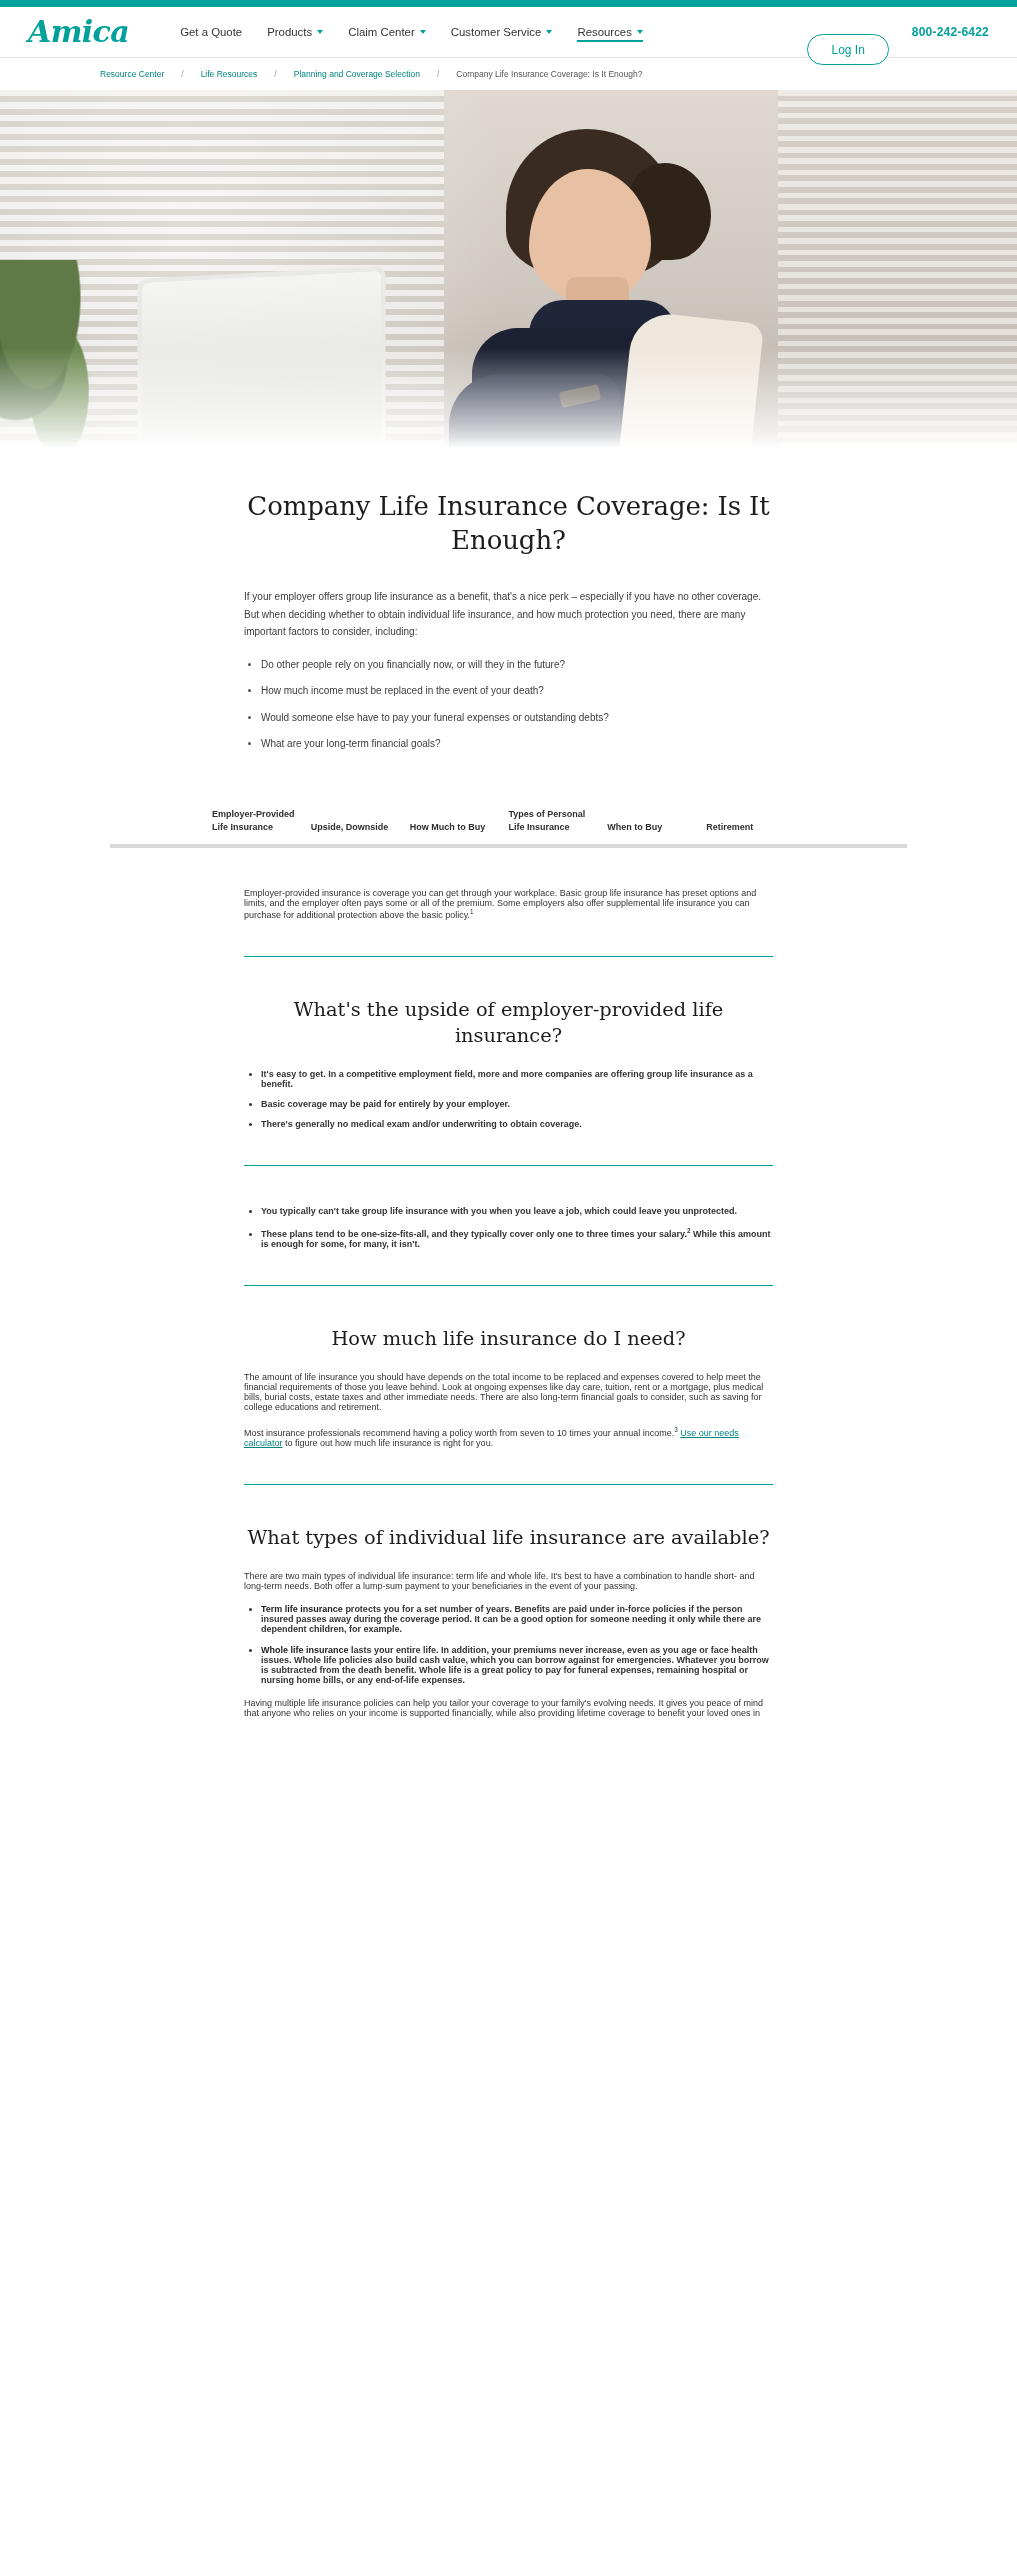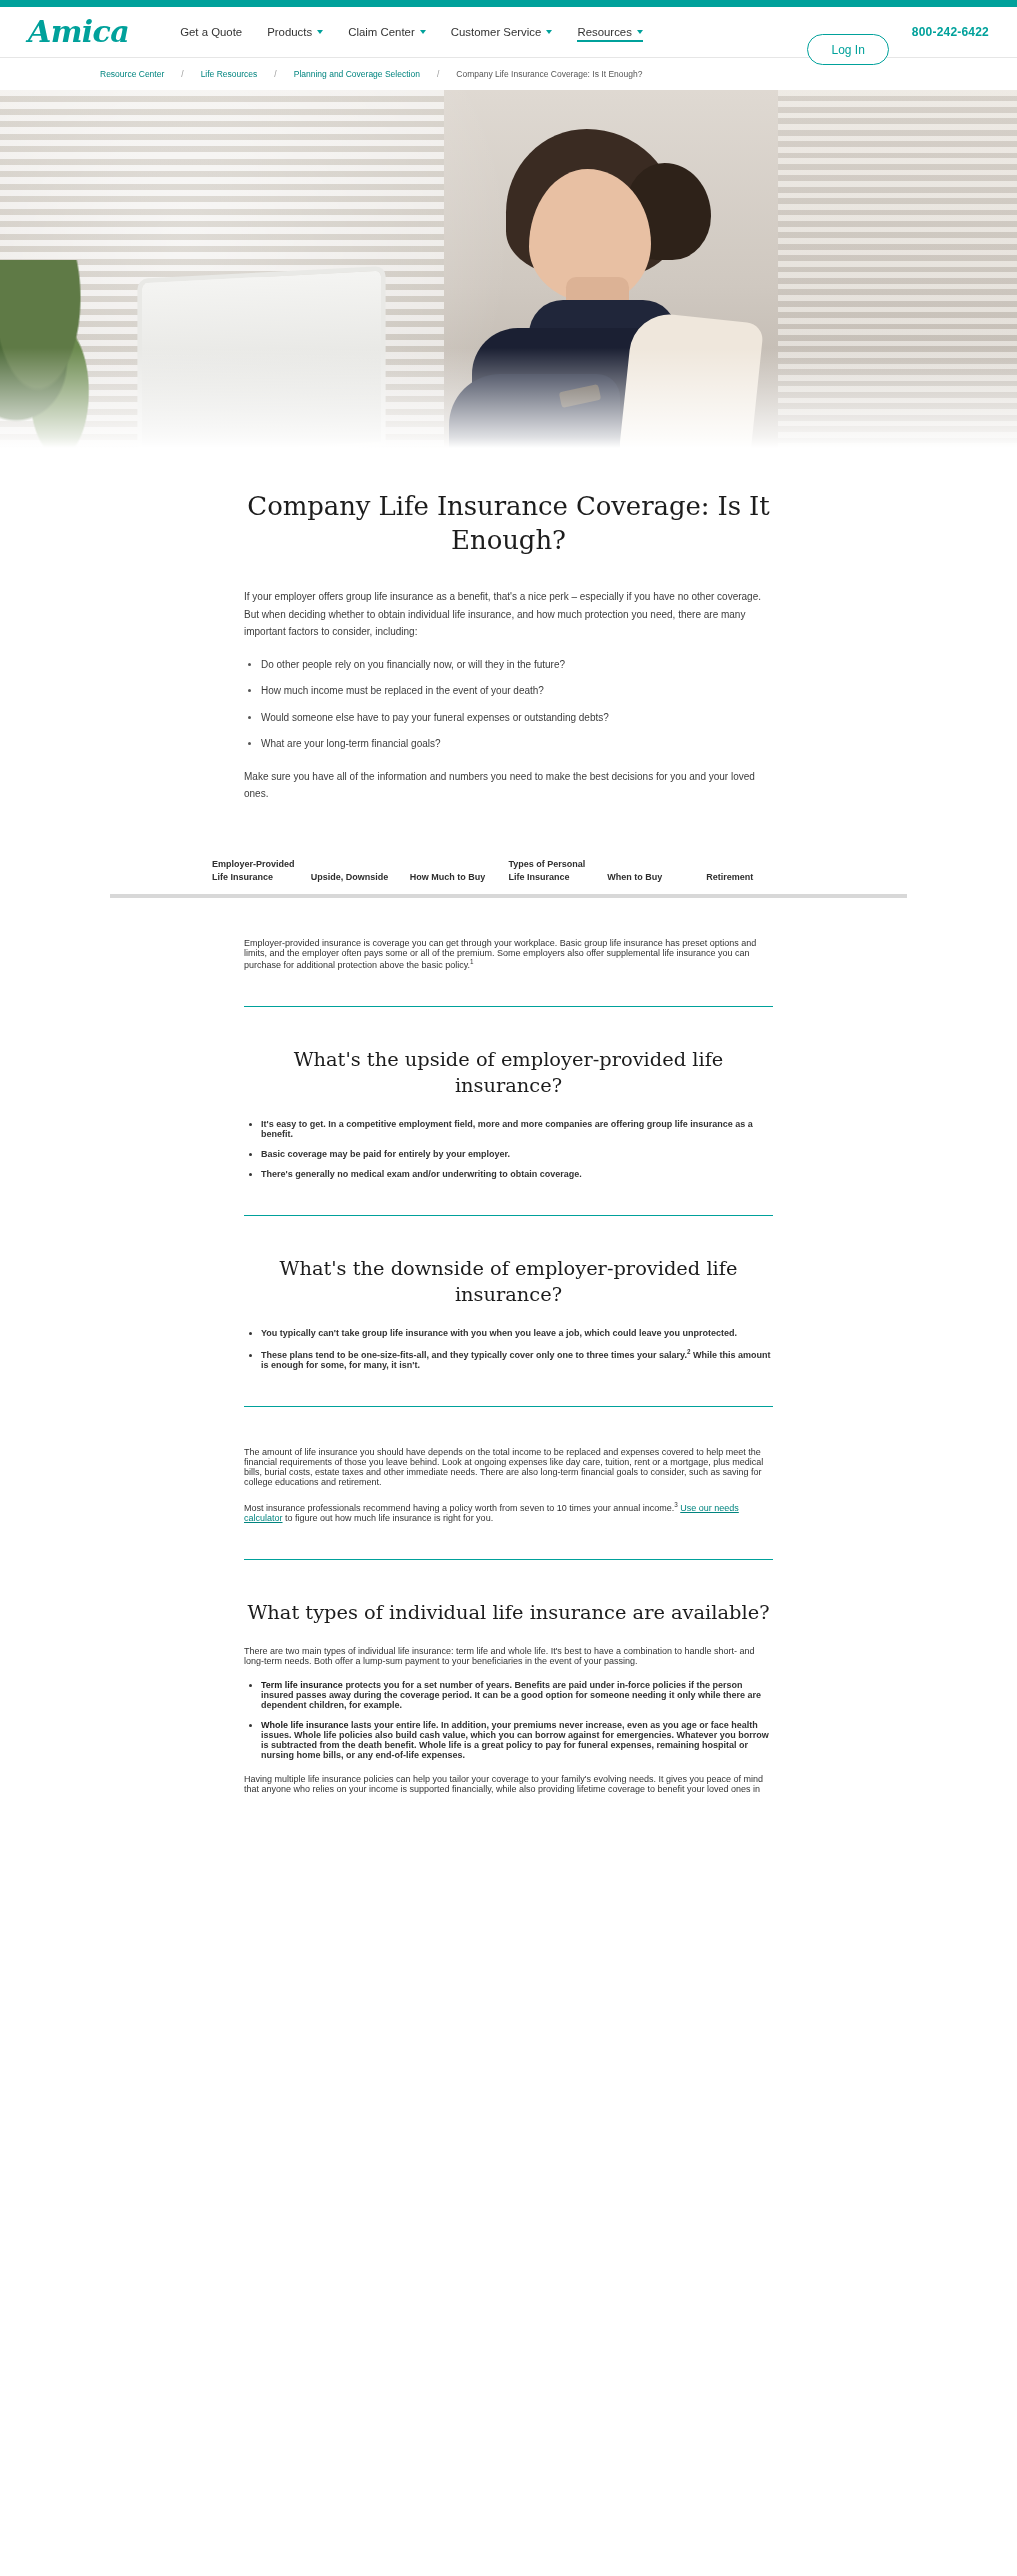--- a/index.html
+++ b/index.html
@@ -399,21 +399,20 @@
 
 <div class="article">
   <h1 class="title">Company Life Insurance Coverage: Is It Enough?</h1>
   <p class="intro">If your employer offers group life insurance as a benefit, that's a nice perk – especially if you have no other coverage. But when deciding whether to obtain individual life insurance, and how much protection you need, there are many important factors to consider, including:</p>
   <ul class="bullets">
     <li>Do other people rely on you financially now, or will they in the future?</li>
     <li>How much income must be replaced in the event of your death?</li>
     <li>Would someone else have to pay your funeral expenses or outstanding debts?</li>
     <li>What are your long-term financial goals?</li>
   </ul>
-  <p class="outro">Make sure you have all of the information and numbers you need to make the best decisions for you and your loved ones.</p>
 </div>
 
 <div class="jumpnav-wrap">
   <div class="jumpnav">
     <div class="jump-item">Employer-Provided Life Insurance</div>
     <div class="jump-item">Upside, Downside</div>
     <div class="jump-item">How Much to Buy</div>
     <div class="jump-item">Types of Personal Life Insurance</div>
     <div class="jump-item">When to Buy</div>
     <div class="jump-item">Retirement</div>
@@ -431,33 +430,33 @@
   <h2 class="sec-title">What's the upside of employer-provided life insurance?</h2>
   <ul>
     <li>It's easy to get. In a competitive employment field, more and more companies are offering group life insurance as a benefit.</li>
     <li>Basic coverage may be paid for entirely by your employer.</li>
     <li>There's generally no medical exam and/or underwriting to obtain coverage.</li>
   </ul>
 </div>
 <div class="divider"></div>
 
 <div class="section">
-  <h2 class="sec-title">What's the downside of employer-provided life insurance?</h2>
   <ul>
     <li>
       <span>You typically can't take group life insurance with you when you leave a job, which could leave you unprotected.</span>
     </li>
     <li>
       <span>These plans tend to be one-size-fits-all, and they typically cover only one to three times your salary.</span><sup>2</sup><span> While this amount is enough for some, for many, it isn't.</span>
     </li>
   </ul>
 </div>
 <div class="divider"></div>
 
 <div class="section">
+  <h2 class="sec-title">How much life insurance do I need?</h2>
   <p>The amount of life insurance you should have depends on the total income to be replaced and expenses covered to help meet the financial requirements of those you leave behind. Look at ongoing expenses like day care, tuition, rent or a mortgage, plus medical bills, burial costs, estate taxes and other immediate needs. There are also long-term financial goals to consider, such as saving for college educations and retirement.</p>
   <p>
     <span>Most insurance professionals recommend having a policy worth from seven to 10 times your annual income.</span><sup>3</sup>
     <a class="inline" href="#">Use our needs calculator</a><span> to figure out how much life insurance is right for you.</span>
   </p>
 </div>
 <div class="divider"></div>
 
 <div class="section">
   <h2 class="sec-title">What types of individual life insurance are available?</h2>

